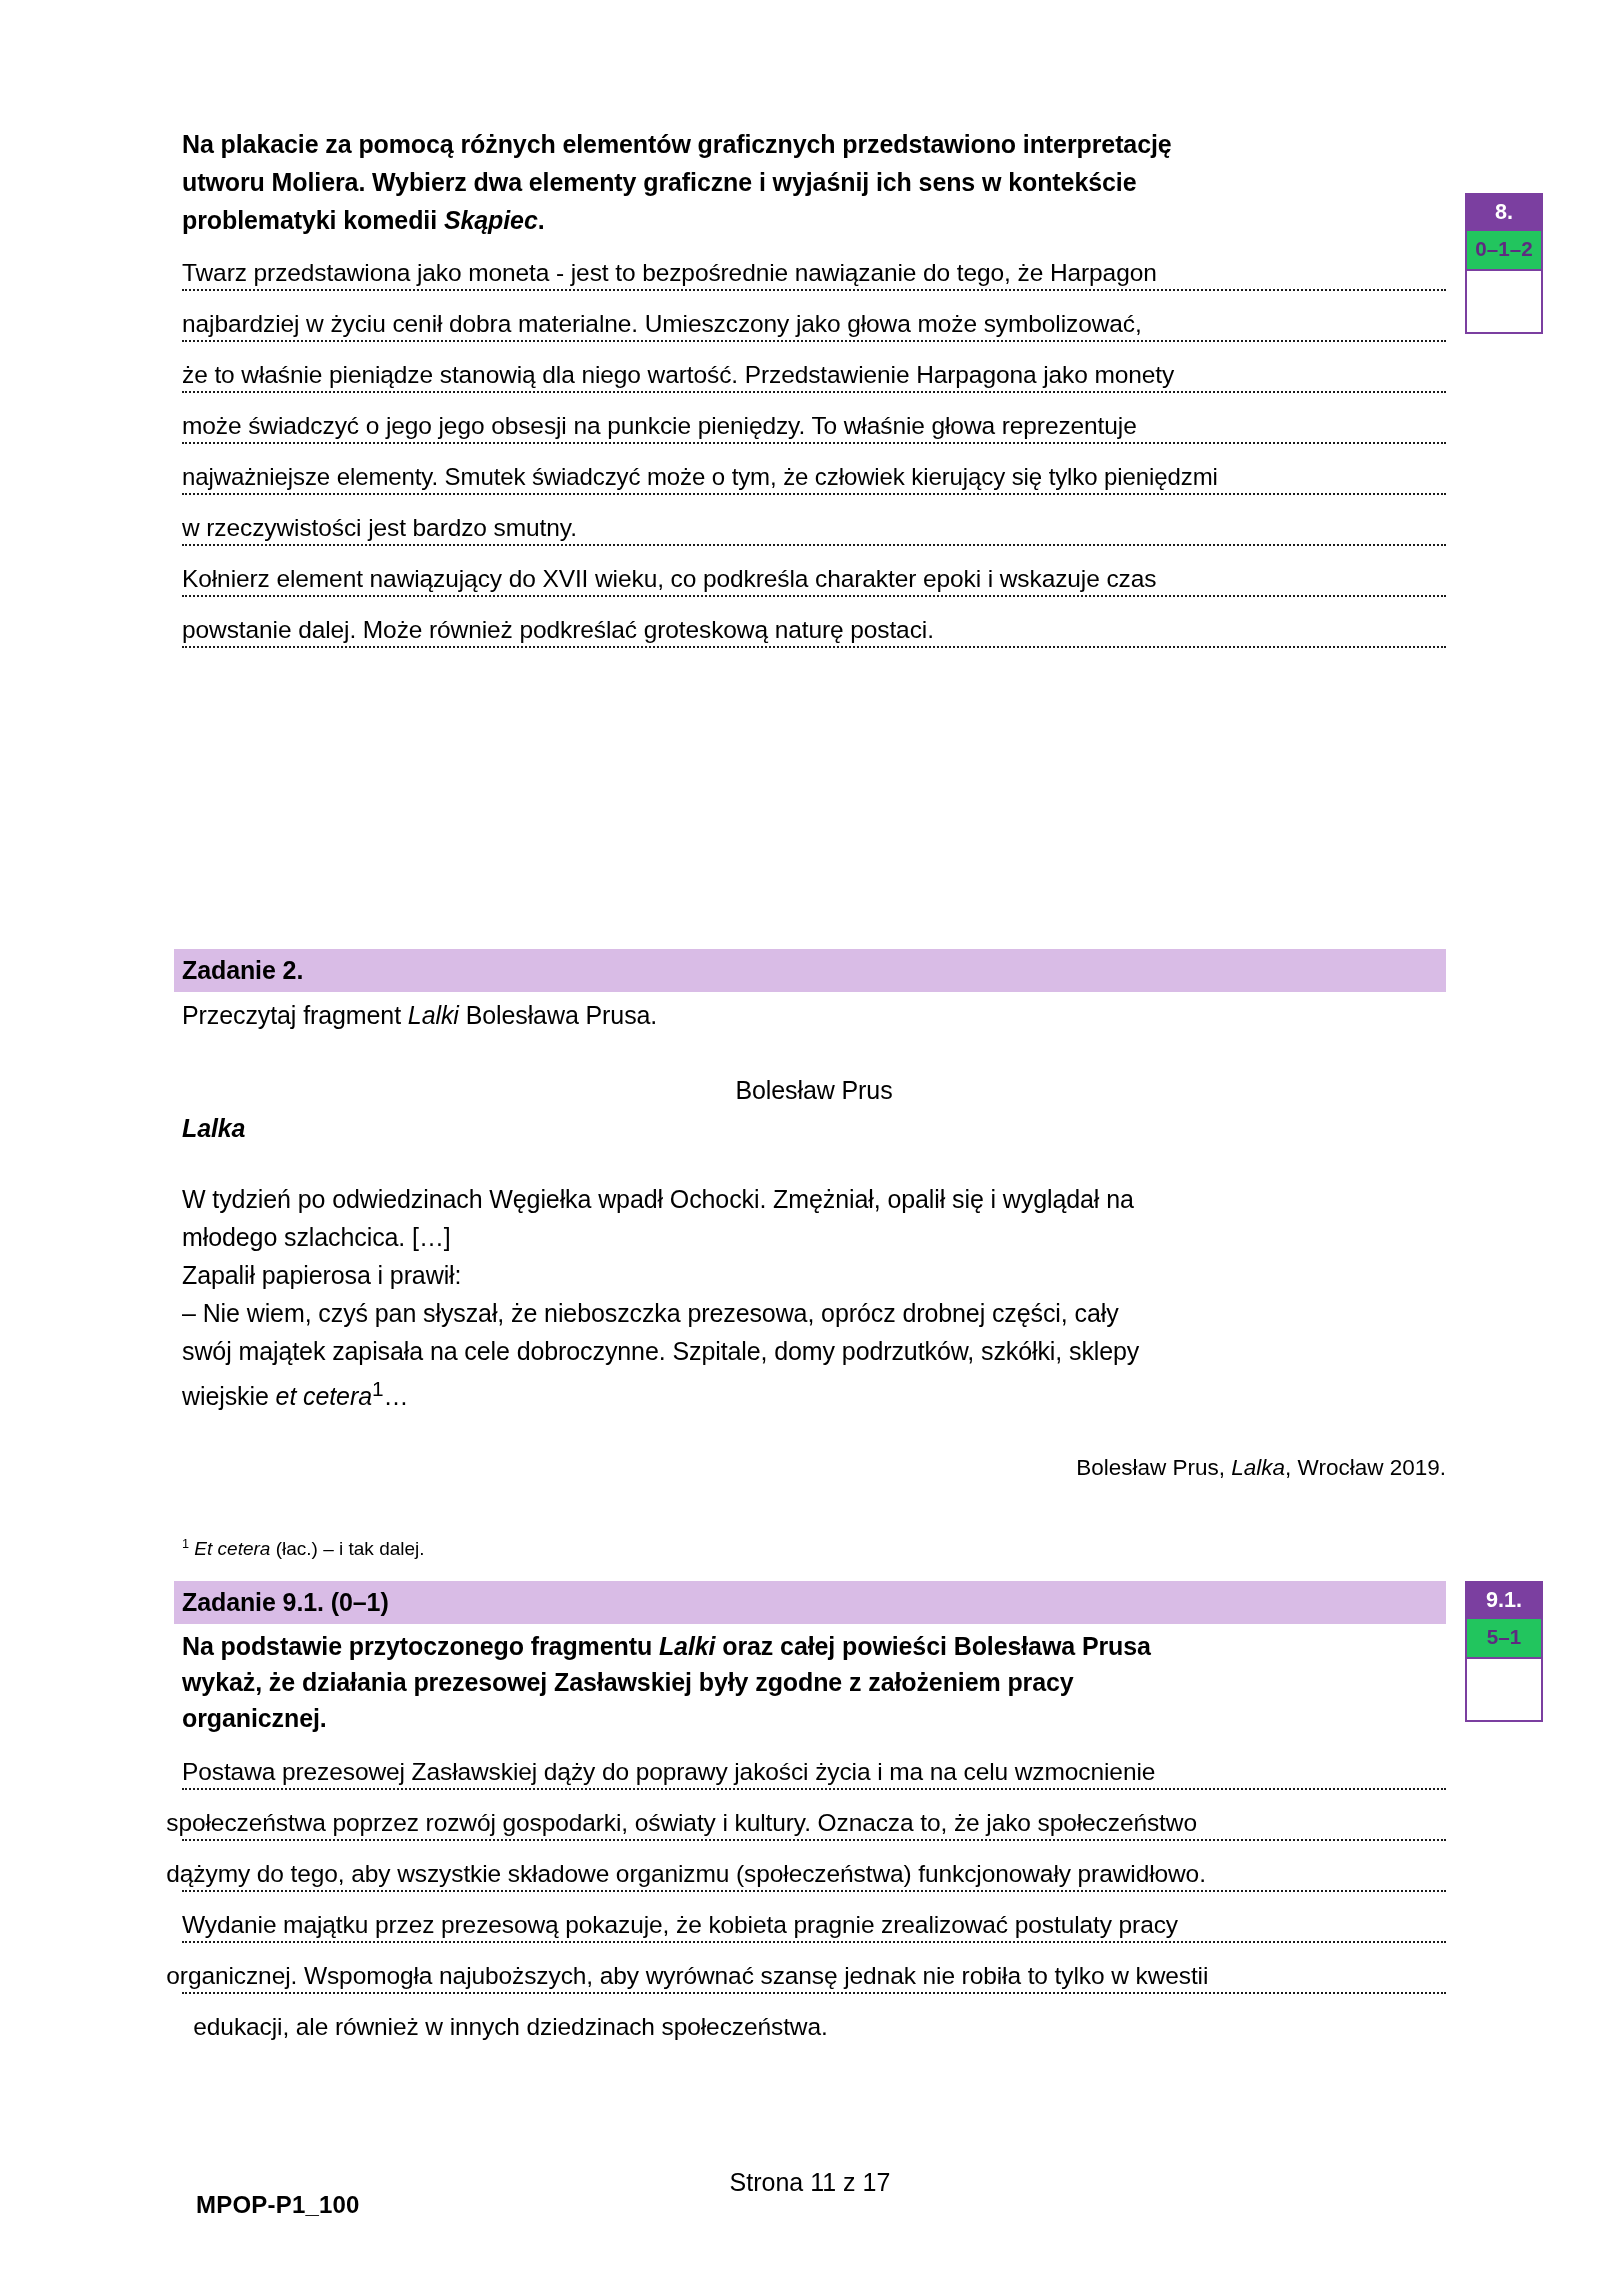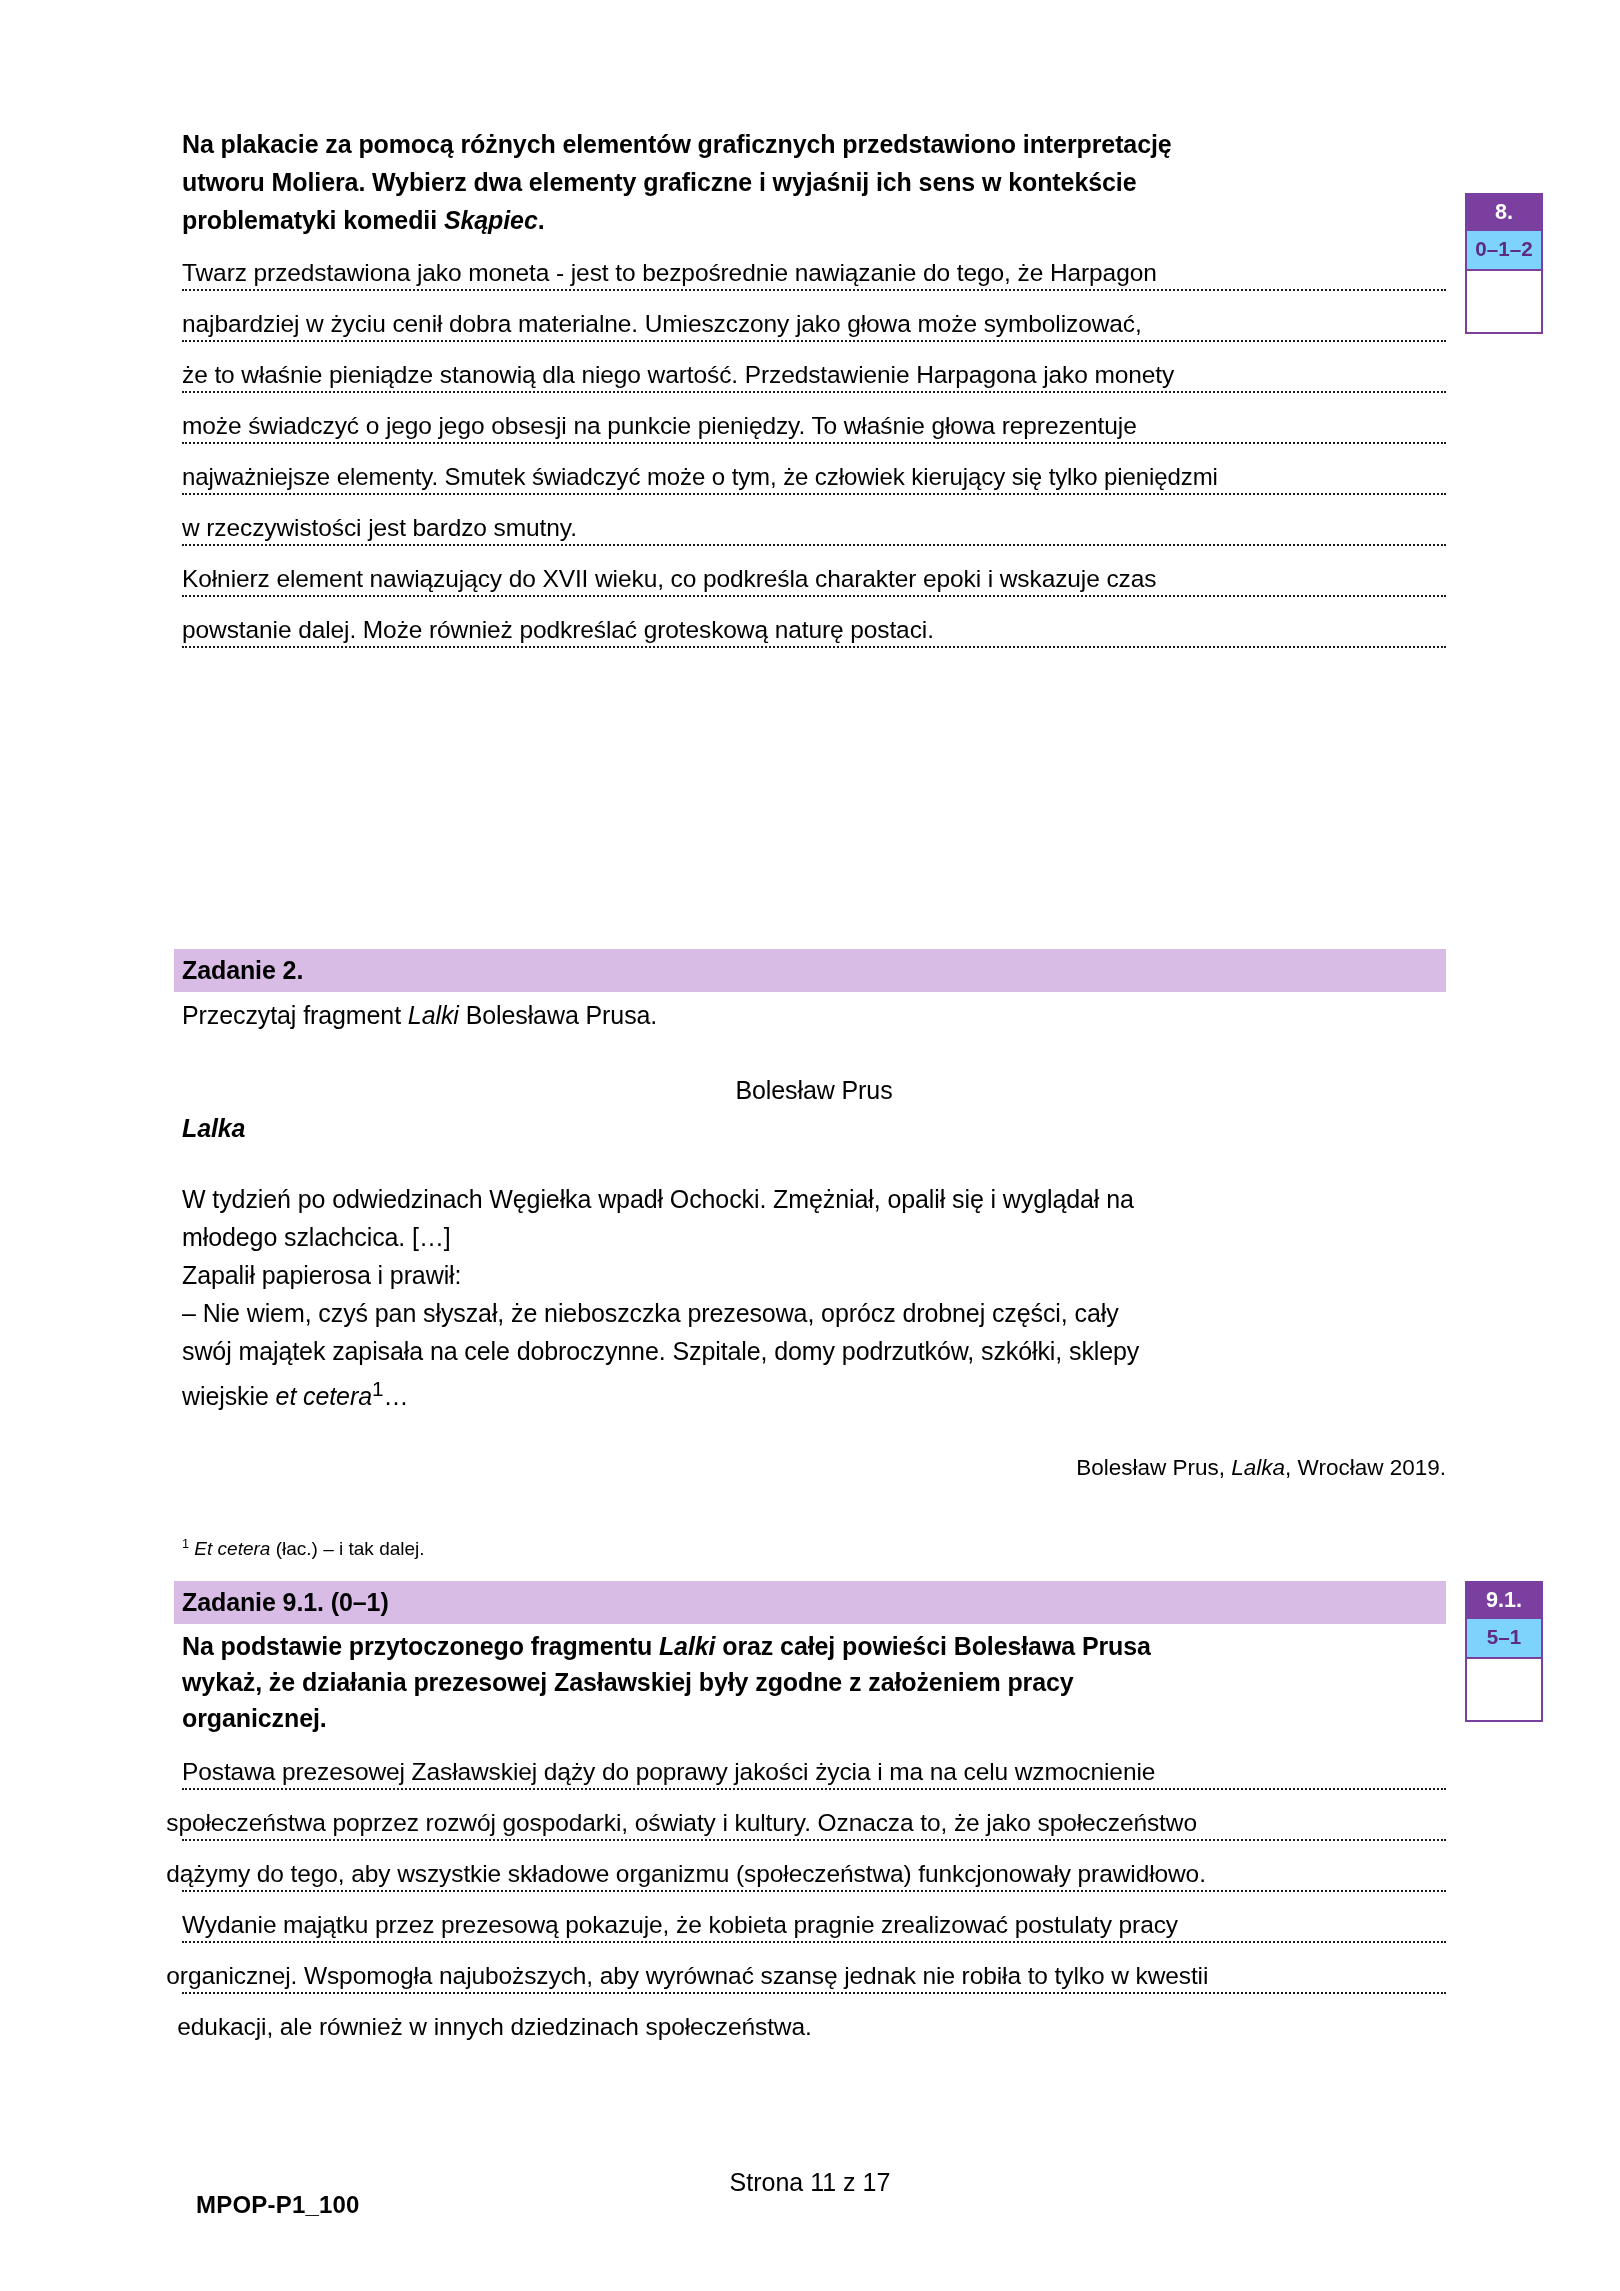--- a/index.html
+++ b/index.html
@@ -50,21 +50,21 @@
   .scorebox .sb-num {
     background: #7B3FA0;
     color: #ffffff;
     font-size: 21.6px;
     font-weight: bold;
     text-align: center;
     padding: 5.9px 0 6.9px 0;
     line-height: 1;
   }
   .scorebox .sb-range {
-    background: #7dd3fc;
+    background: #22c55e;
     color: #5E2B80;
     font-size: 20.6px;
     font-weight: bold;
     text-align: center;
     padding: 7.8px 0 8.8px 0;
     line-height: 1;
     border-top: 2px solid #7B3FA0;
     border-bottom: 2px solid #7B3FA0;
   }
   .scorebox .sb-blank {
@@ -250,21 +250,21 @@
         </div>
       <div class="ans-line">
           <span class="ans-text" style="left:15.7px;">Wydanie majątku przez prezesową pokazuje, że kobieta pragnie zrealizować postulaty pracy</span>
           <span class="ans-rule" style="left:15.7px;"></span>
         </div>
       <div class="ans-line">
           <span class="ans-text">organicznej. Wspomogła najuboższych, aby wyrównać szansę jednak nie robiła to tylko w kwestii</span>
           <span class="ans-rule" style="left:15.7px;"></span>
         </div>
       <div class="ans-line">
-          <span class="ans-text" style="left:11px;margin-top:32px;">edukacji, ale również w innych dziedzinach społeczeństwa.</span>
+          <span class="ans-text" style="left:27px;margin-top:32px;">edukacji, ale również w innych dziedzinach społeczeństwa.</span>
         </div>
     </div>
   </div>
 
   <div class="scorebox" style="left:1465px; top:1581px;">
     <div class="sb-num">9.1.</div>
     <div class="sb-range">5–1</div>
     <div class="sb-blank"></div>
   </div>
 

